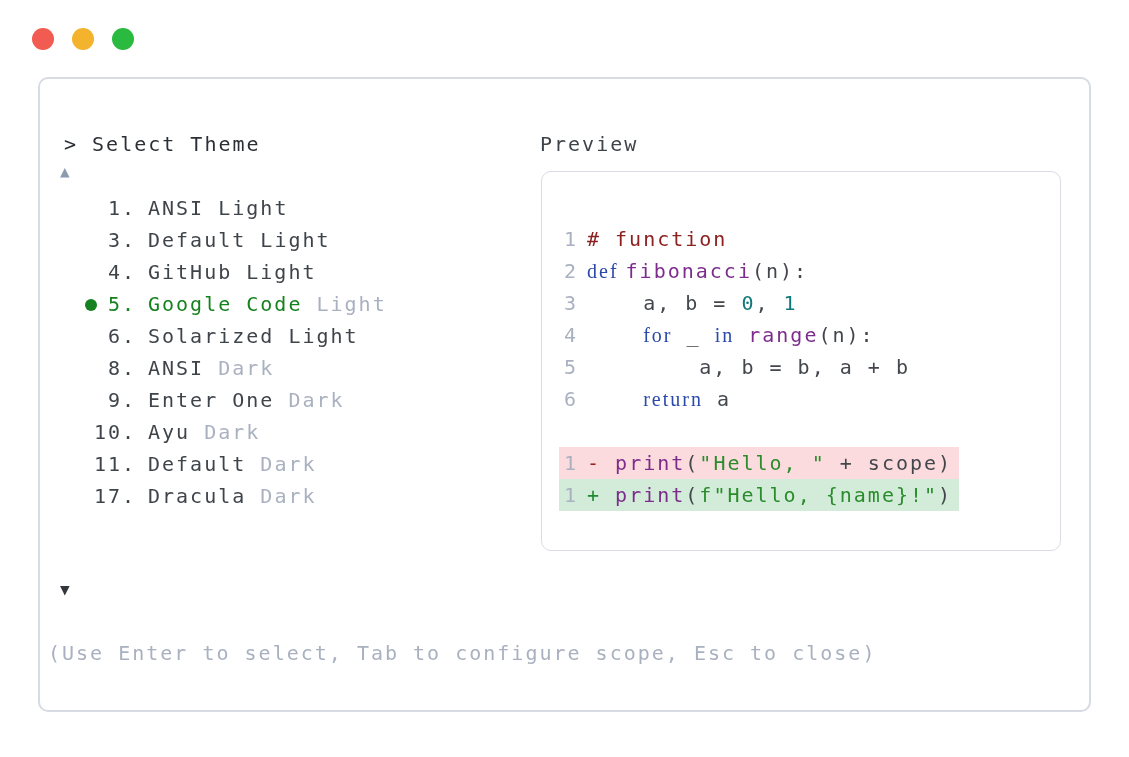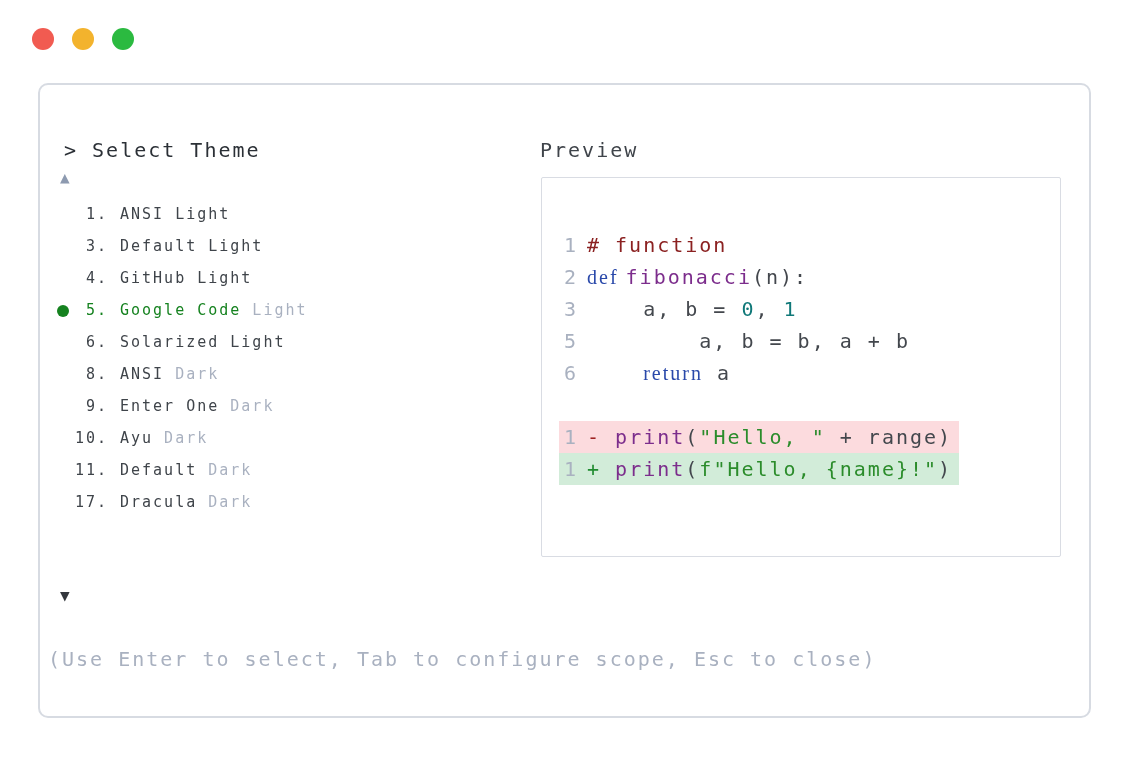--- a/index.html
+++ b/index.html
@@ -7,44 +7,44 @@
     width:1129px;height:757px;background:#ffffff;position:relative;
     font-family:"DejaVu Sans Mono","Liberation Mono",monospace;
     overflow:hidden;
   }
   
   #lights{position:absolute;left:32px;top:28px;display:flex;gap:18px;}
   .light{width:22px;height:22px;border-radius:50%;}
 
   
   #panel{
-    position:absolute;left:38px;top:83px;width:1049px;height:631px;
+    position:absolute;left:38px;top:77px;width:1049px;height:631px;
     border:2px solid #d7dbe2;border-radius:10px;background:#fff;
   }
   .mono20{font-size:20px;letter-spacing:2px;line-height:32px;white-space:pre;}
 
   #prompt{position:absolute;left:24px;top:49px;color:#2b3036;}
   #scroll-up{position:absolute;left:20px;top:77px;font-size:16px;line-height:32px;color:#8d9ab0;}
   #scroll-down{position:absolute;left:20px;top:495px;font-size:16px;line-height:32px;color:#33373d;}
 
   #theme-list{position:absolute;left:24px;top:113px;}
-  .theme-row{position:relative;height:32px;line-height:32px;font-size:15px;letter-spacing:2px;white-space:pre;color:#3f444a;}
+  .theme-row{position:relative;height:32px;line-height:32px;font-size:20px;letter-spacing:2px;white-space:pre;color:#3f444a;margin-left:28px;}
   .theme-row .num{display:inline-block;width:44px;text-align:right;margin-right:12px;}
   .bullet{position:absolute;left:-7px;top:11px;width:12px;height:12px;border-radius:50%;background:#15821f;}
   .dark{color:#3f444a;}
   .green{color:#15821f;}
   .muted{color:#a9b1c0;}
 
   #hint{position:absolute;left:8px;top:558px;color:#a9b1c0;}
 
   
   #preview-title{position:absolute;left:500px;top:49px;color:#3f444a;}
   #preview-box{
     position:absolute;left:501px;top:92px;width:518px;height:378px;
-    border:1.5px solid #d9dce3;border-radius:2px;background:#fff;
+    border:1.5px solid #d9dce3;border-radius:10px;background:#fff;
   }
   #code-block{position:absolute;left:22px;top:51px;}
   .code-line{height:32px;line-height:32px;font-size:20px;letter-spacing:2px;white-space:pre;}
   .ln{display:inline-block;width:14px;margin-right:9px;color:#a9b1c0;}
   .tok-plain{color:#43474d;}
   .tok-comment{color:#8b2121;}
   .tok-keyword{color:#2a49aa;font-family:Liberation Serif, serif;}
   .tok-name{color:#7c2d8c;}
   .tok-literal{color:#0f7878;}
   .tok-string{color:#2b8c2b;}
@@ -81,22 +81,23 @@
     </div>
 
   <div id="scroll-down">▼</div>
 
   <div id="preview-title" class="mono20">Preview</div>
   <div id="preview-box">
     <div id="code-block">
         <div class="code-line"><span class="ln">1</span><span class="tok-comment"># function</span></div>
         <div class="code-line"><span class="ln">2</span><span class="tok-keyword">def </span><span class="tok-name">fibonacci</span><span class="tok-plain">(n):</span></div>
         <div class="code-line"><span class="ln">3</span><span class="tok-plain">    a, b = </span><span class="tok-literal">0</span><span class="tok-plain">, </span><span class="tok-literal">1</span></div>
+        <div class="code-line"><span class="ln">4</span><span class="tok-plain">    </span><span class="tok-keyword">for</span><span class="tok-plain"> _ </span><span class="tok-keyword">in</span><span class="tok-plain"> </span><span class="tok-name">range</span><span class="tok-plain">(n):</span></div>
         <div class="code-line"><span class="ln">5</span><span class="tok-plain">        a, b = b, a + b</span></div>
         <div class="code-line"><span class="ln">6</span><span class="tok-plain">    </span><span class="tok-keyword">return</span><span class="tok-plain"> a</span></div>
         <div class="code-line"></div>
-        <div class="code-line"><span class="diff-bg removed"><span class="ln">1</span><span class="tok-minus">- </span><span class="tok-name">print</span><span class="tok-plain">(</span><span class="tok-string">"Hello, "</span><span class="tok-plain"> + range)</span></span></div>
+        <div class="code-line"><span class="diff-bg removed"><span class="ln">1</span><span class="tok-minus">- </span><span class="tok-name">print</span><span class="tok-plain">(</span><span class="tok-string">"Hello, "</span><span class="tok-plain"> + scope)</span></span></div>
         <div class="code-line"><span class="diff-bg added"><span class="ln">1</span><span class="tok-plus">+ </span><span class="tok-name">print</span><span class="tok-plain">(</span><span class="tok-string">f"Hello, {name}!"</span><span class="tok-plain">)</span></span></div>
       </div>
   </div>
 
   <div id="hint" class="mono20">(Use Enter to select, Tab to configure scope, Esc to close)</div>
 </div>
 
 </body></html>

